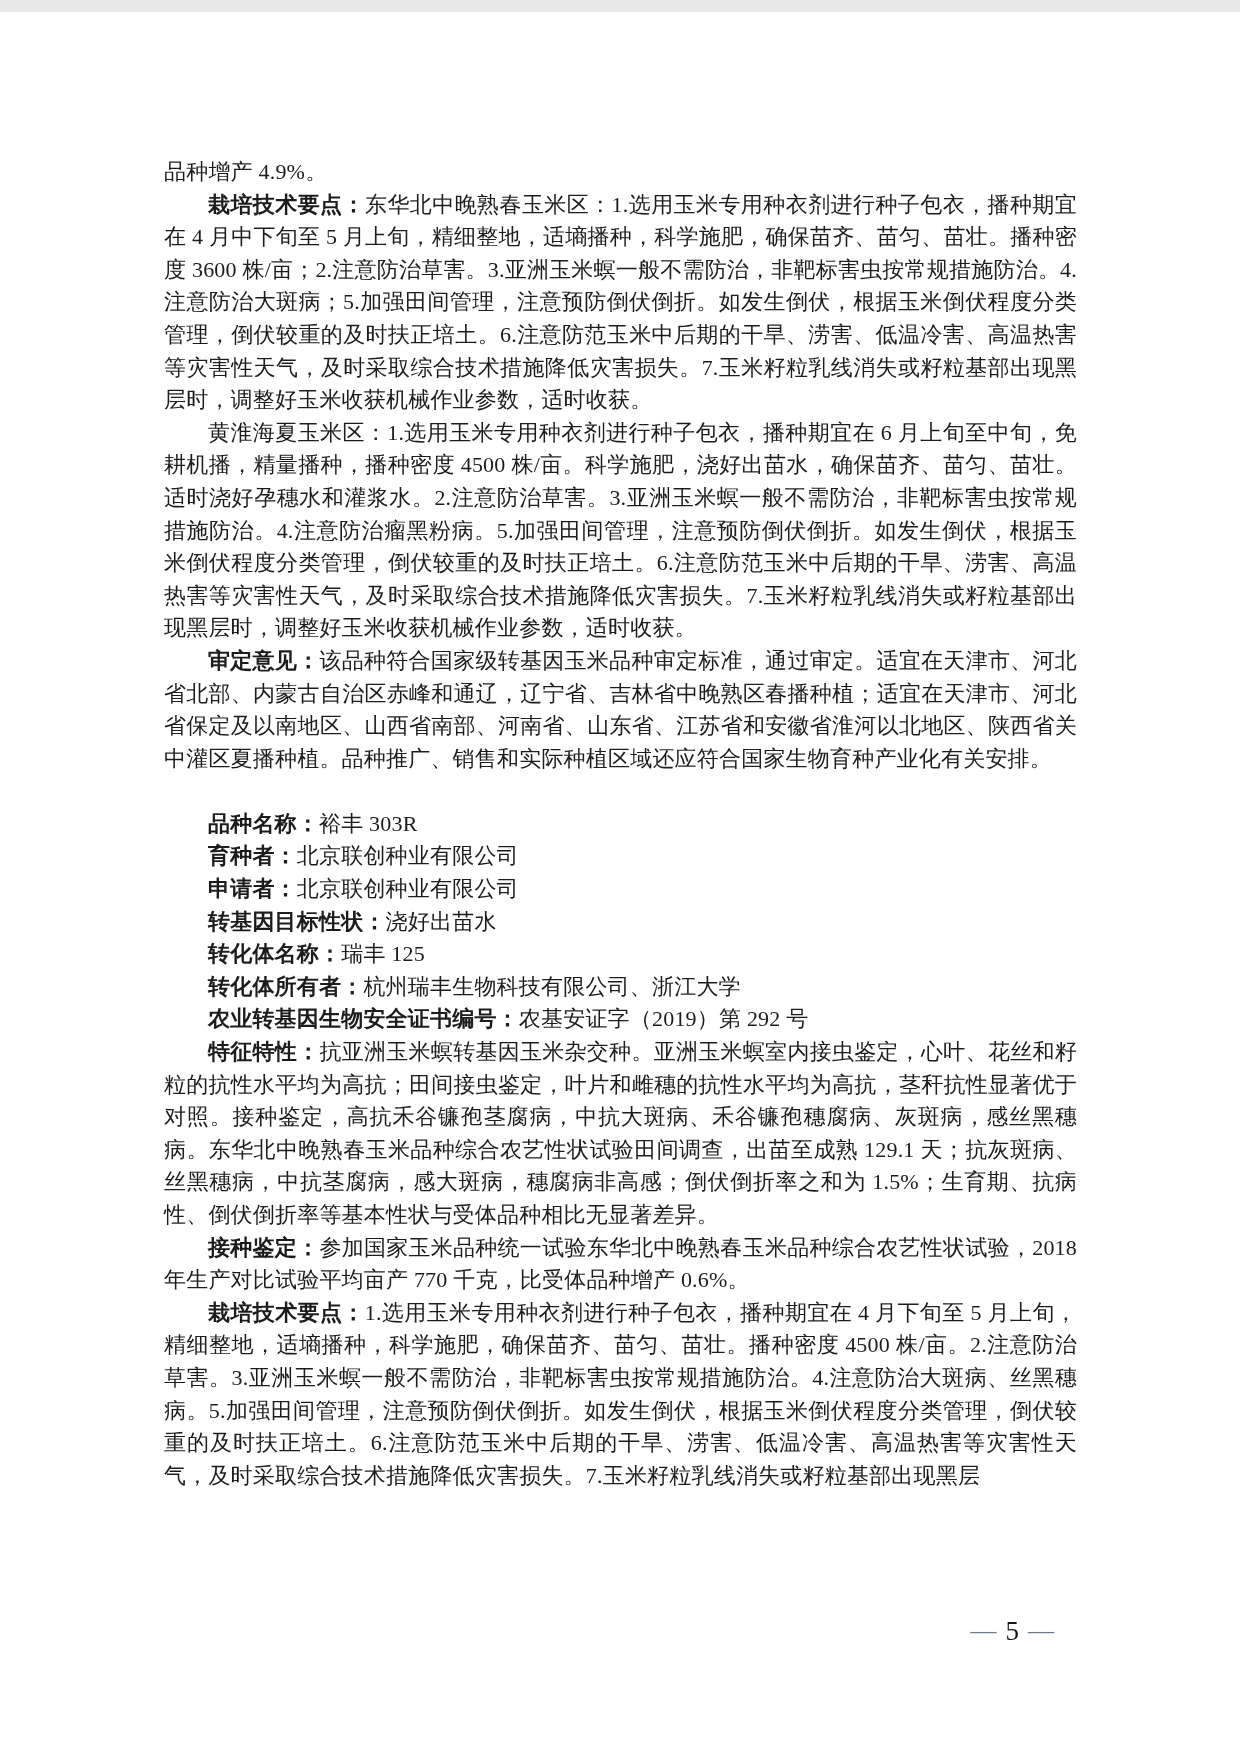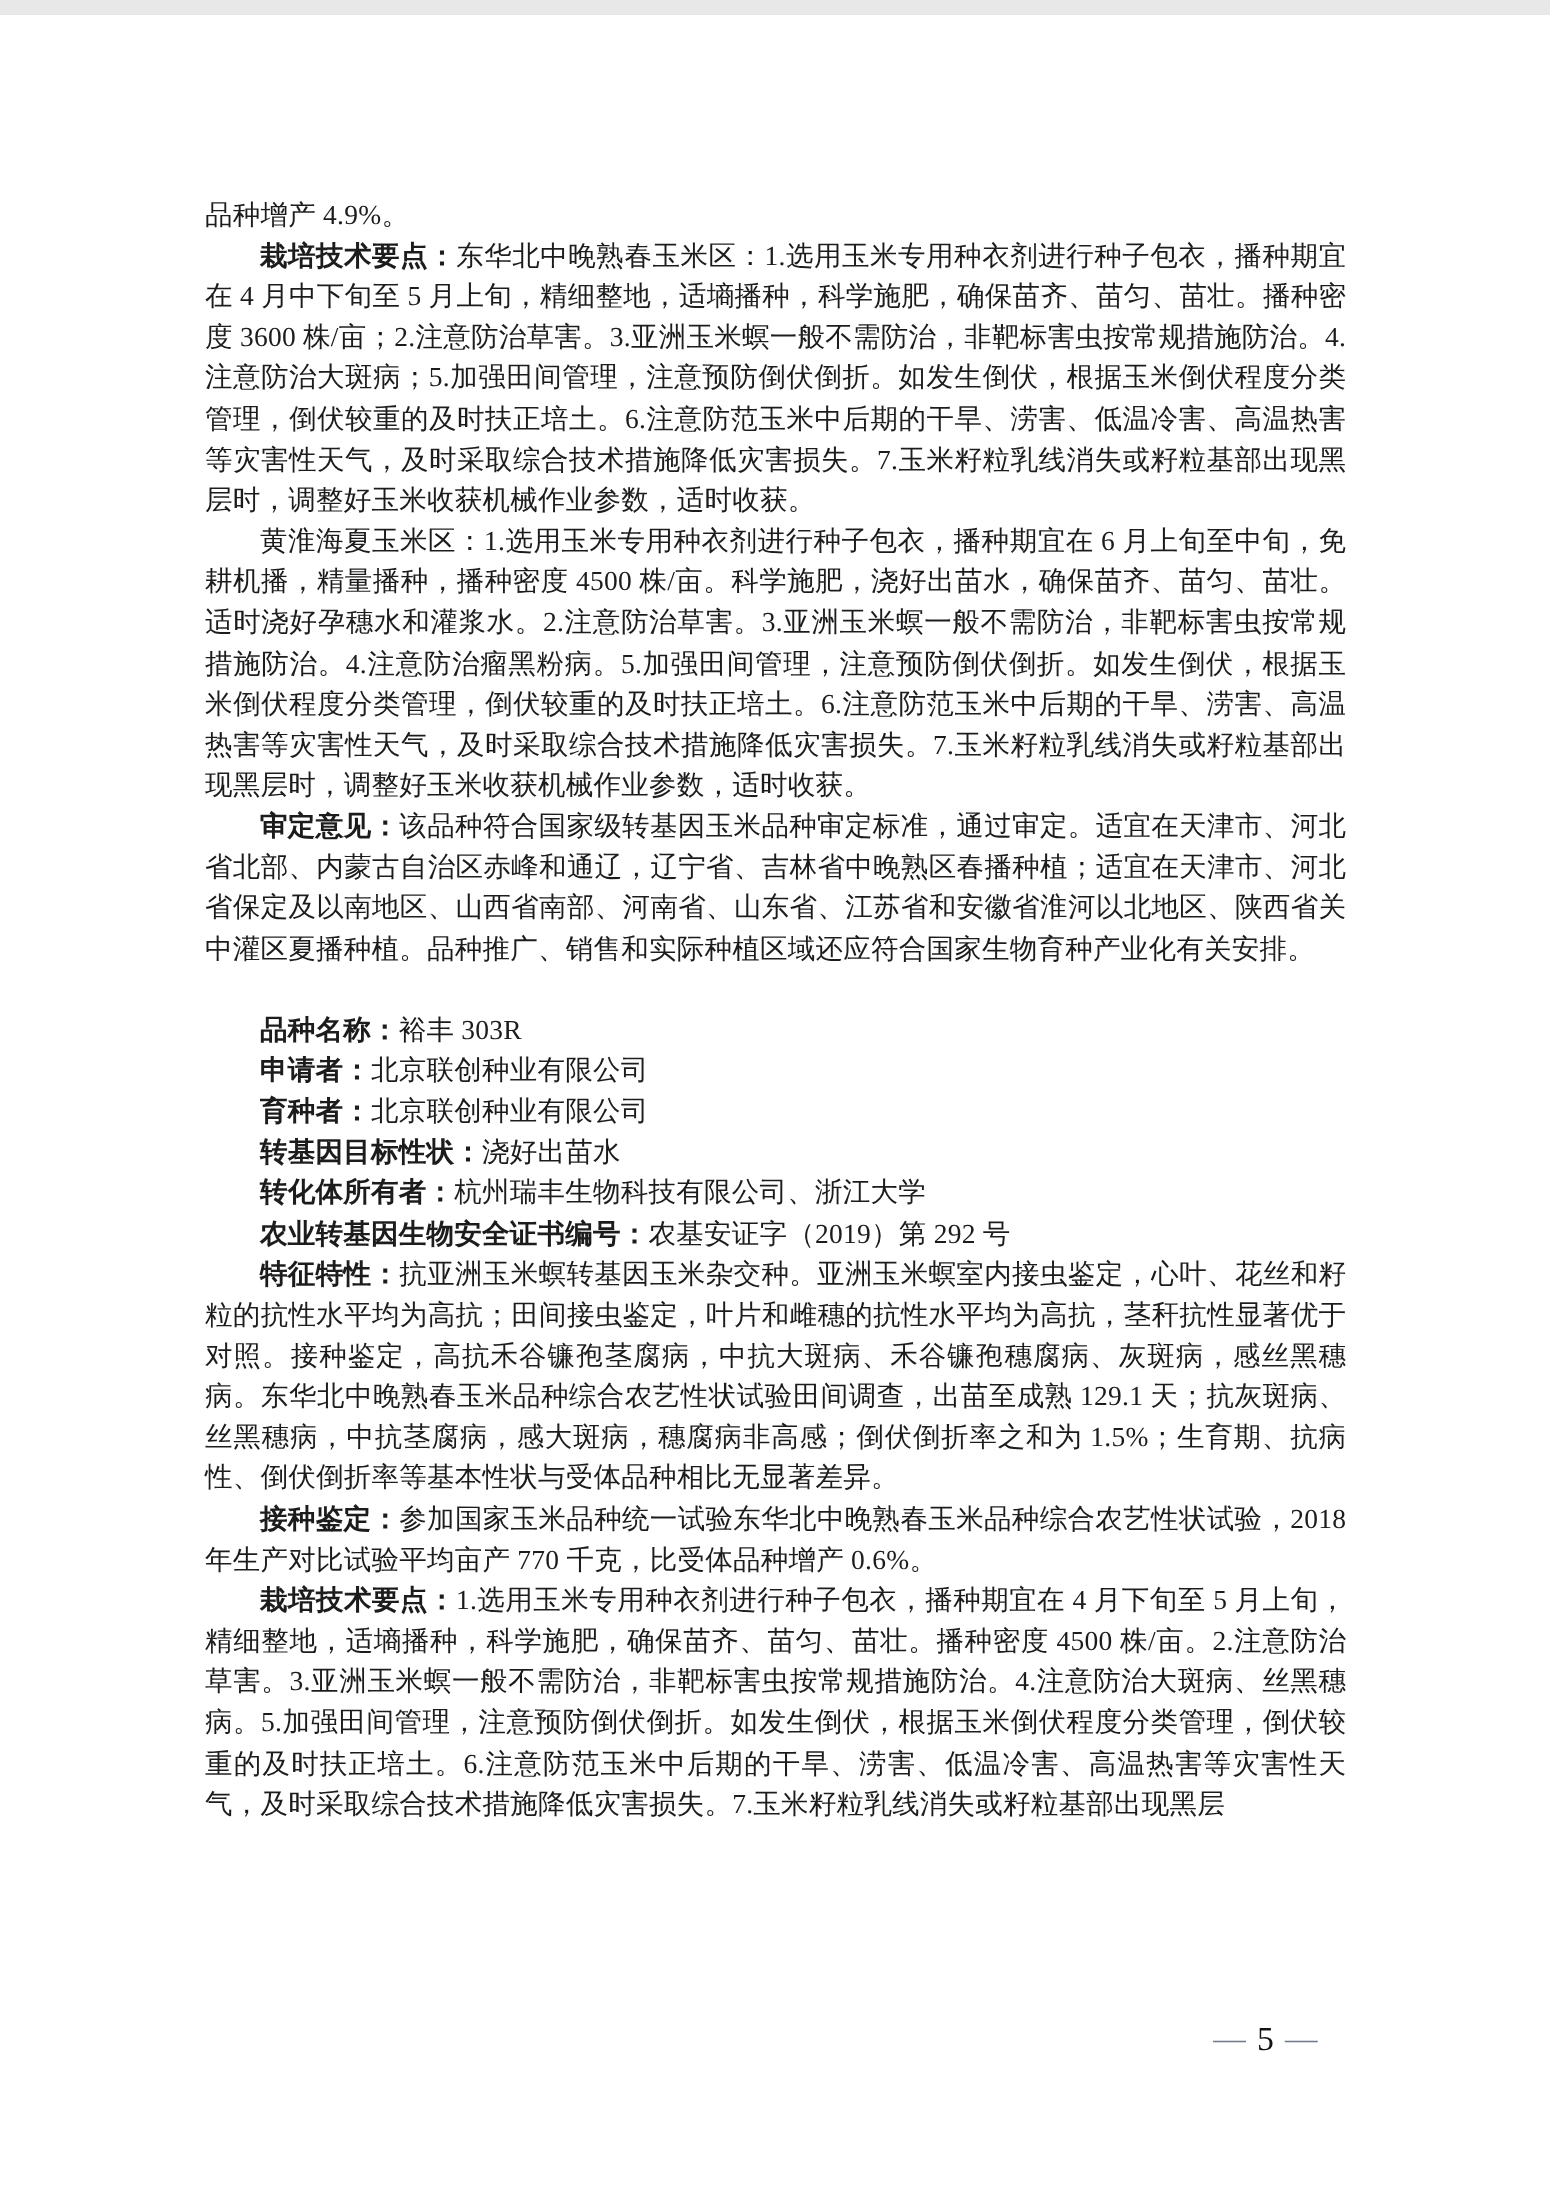--- a/index.html
+++ b/index.html
@@ -53,27 +53,28 @@
 
     <p class="para"><span>黄淮海夏玉米区：1.选用玉米专用种衣剂进行种子包衣，播种期宜在 6 月上旬至中旬，免耕机播，精量播种，播种密度 4500 株/亩。科学施肥，浇好出苗水，确保苗齐、苗匀、苗壮。适时浇好孕穗水和灌浆水。2.注意防治草害。3.亚洲玉米螟一般不需防治，非靶标害虫按常规措施防治。4.注意防治瘤黑粉病。5.加强田间管理，注意预防倒伏倒折。如发生倒伏，根据玉米倒伏程度分类管理，倒伏较重的及时扶正培土。6.注意防范玉米中后期的干旱、涝害、高温热害等灾害性天气，及时采取综合技术措施降低灾害损失。7.玉米籽粒乳线消失或籽粒基部出现黑层时，调整好玉米收获机械作业参数，适时收获。</span></p>
 
     <p class="para"><b>审定意见：</b><span>该品种符合国家级转基因玉米品种审定标准，通过审定。适宜在天津市、河北省北部、内蒙古自治区赤峰和通辽，辽宁省、吉林省中晚熟区春播种植；适宜在天津市、河北省保定及以南地区、山西省南部、河南省、山东省、江苏省和安徽省淮河以北地区、陕西省关中灌区夏播种植。品种推广、销售和实际种植区域还应符合国家生物育种产业化有关安排。</span></p>
 
     <div class="blank-line"></div>
 
 
     <p class="para"><b>品种名称：</b><span>裕丰 303R</span></p>
 
+    <p class="para"><b>育种者：</b><span>北京联创种业有限公司</span></p>
+
     <p class="para"><b>申请者：</b><span>北京联创种业有限公司</span></p>
-
-    <p class="para"><b>育种者：</b><span>北京联创种业有限公司</span></p>
 
 
     <p class="para"><b>转基因目标性状：</b><span>浇好出苗水</span></p>
 
+    <p class="para"><b>转化体名称：</b><span>瑞丰 125</span></p>
 
     <p class="para"><b>转化体所有者：</b><span>杭州瑞丰生物科技有限公司、浙江大学</span></p>
 
     <p class="para"><b>农业转基因生物安全证书编号：</b><span>农基安证字（2019）第 292 号</span></p>
 
     <p class="para"><b>特征特性：</b><span>抗亚洲玉米螟转基因玉米杂交种。亚洲玉米螟室内接虫鉴定，心叶、花丝和籽粒的抗性水平均为高抗；田间接虫鉴定，叶片和雌穗的抗性水平均为高抗，茎秆抗性显著优于对照。接种鉴定，高抗禾谷镰孢茎腐病，中抗大斑病、禾谷镰孢穗腐病、灰斑病，感丝黑穗病。东华北中晚熟春玉米品种综合农艺性状试验田间调查，出苗至成熟 129.1 天；抗灰斑病、丝黑穗病，中抗茎腐病，感大斑病，穗腐病非高感；倒伏倒折率之和为 1.5%；生育期、抗病性、倒伏倒折率等基本性状与受体品种相比无显著差异。</span></p>
 
     <p class="para"><b>接种鉴定：</b><span>参加国家玉米品种统一试验东华北中晚熟春玉米品种综合农艺性状试验，2018 年生产对比试验平均亩产 770 千克，比受体品种增产 0.6%。</span></p>
 
     <p class="para"><b>栽培技术要点：</b><span>1.选用玉米专用种衣剂进行种子包衣，播种期宜在 4 月下旬至 5 月上旬，精细整地，适墒播种，科学施肥，确保苗齐、苗匀、苗壮。播种密度 4500 株/亩。2.注意防治草害。3.亚洲玉米螟一般不需防治，非靶标害虫按常规措施防治。4.注意防治大斑病、丝黑穗病。5.加强田间管理，注意预防倒伏倒折。如发生倒伏，根据玉米倒伏程度分类管理，倒伏较重的及时扶正培土。6.注意防范玉米中后期的干旱、涝害、低温冷害、高温热害等灾害性天气，及时采取综合技术措施降低灾害损失。7.玉米籽粒乳线消失或籽粒基部出现黑层</span></p>

